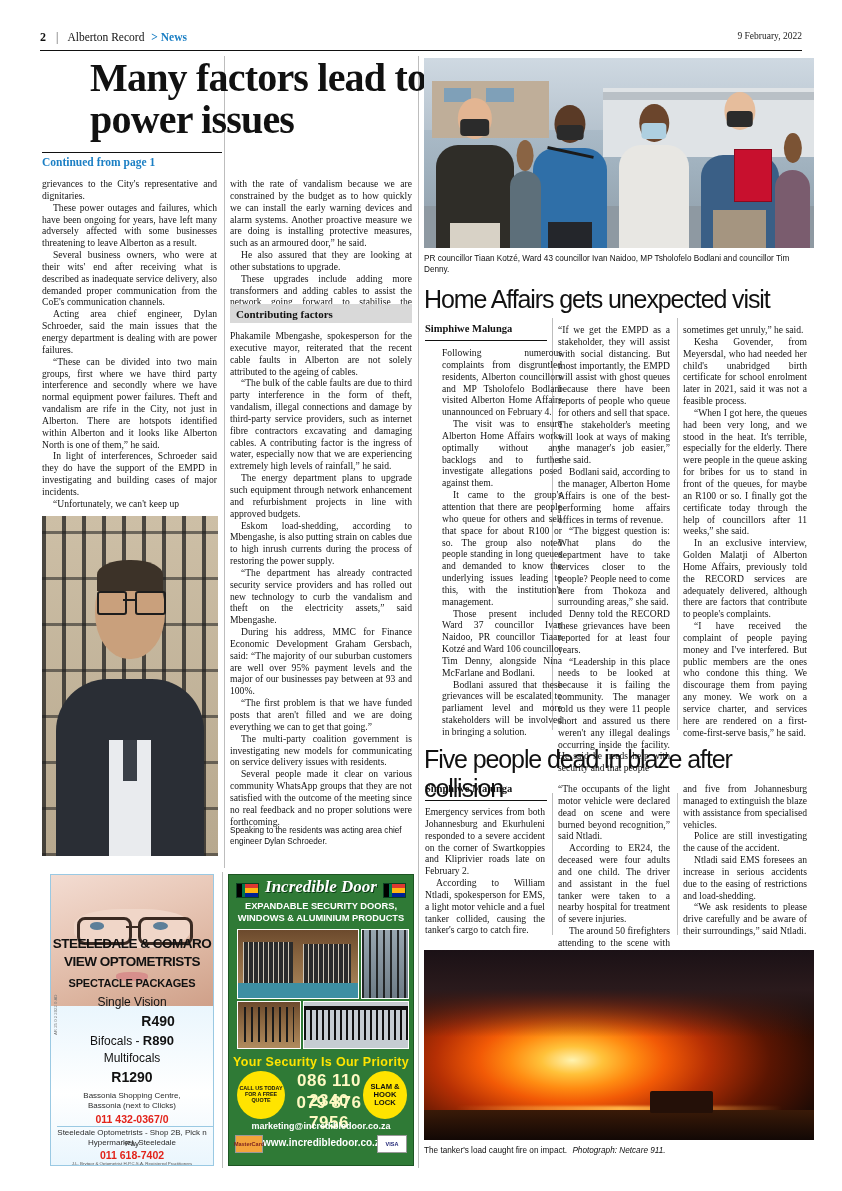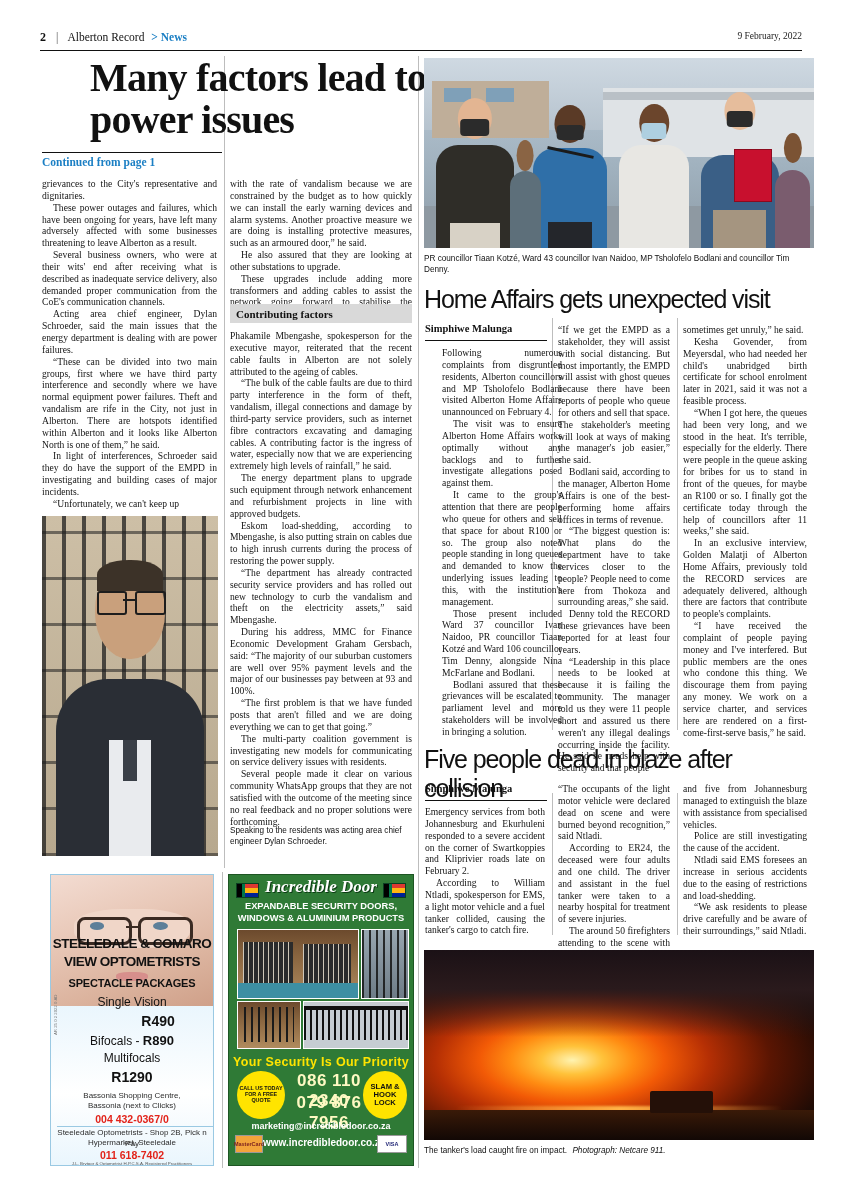--- a/index.html
+++ b/index.html
@@ -321,21 +321,21 @@
     <div class="opt-line" style="top:120px;">Single Vision</div>
     <div class="opt-line opt-price" style="top:138px;font-size:14px;padding-left:26px;">R490</div>
     <div class="opt-line" style="top:158px;">
       <span>Bifocals - </span><span class="opt-price" style="font-size:13px;">R890</span>
     </div>
     <div class="opt-line" style="top:176px;">Multifocals</div>
     <div class="opt-line opt-price" style="top:194px;font-size:14px;">R1290</div>
 
     <div class="opt-addr" style="top:216px;">Bassonia Shopping Centre,</div>
     <div class="opt-addr" style="top:226px;">Bassonia (next to Clicks)</div>
-    <div class="opt-tel" style="top:238px;">004 432-0367/0</div>
+    <div class="opt-tel" style="top:238px;">011 432-0367/0</div>
     <div style="position:absolute;left:6px;top:251px;width:164px;border-top:0.6px solid #9ac9e3;"></div>
     <div class="opt-addr" style="top:253px;">Steeledale Optometrists - Shop 2B, Pick n Pay</div>
     <div class="opt-addr" style="top:263px;">Hypermarket, Steeledale</div>
     <div class="opt-tel" style="top:274px;">011 618-7402</div>
     <div class="opt-fine" style="top:286px;">J.L. Brytgor &amp; Optometrist H.P.C.S.A. Registered Practitioners</div>
     <div class="opt-side">AR 25 0 2 2022 0 AD</div>
   </div>
 
   <div class="ad-door" style="left:228px;top:874px;width:186px;height:292px;">
     <div class="door-head"></div>

